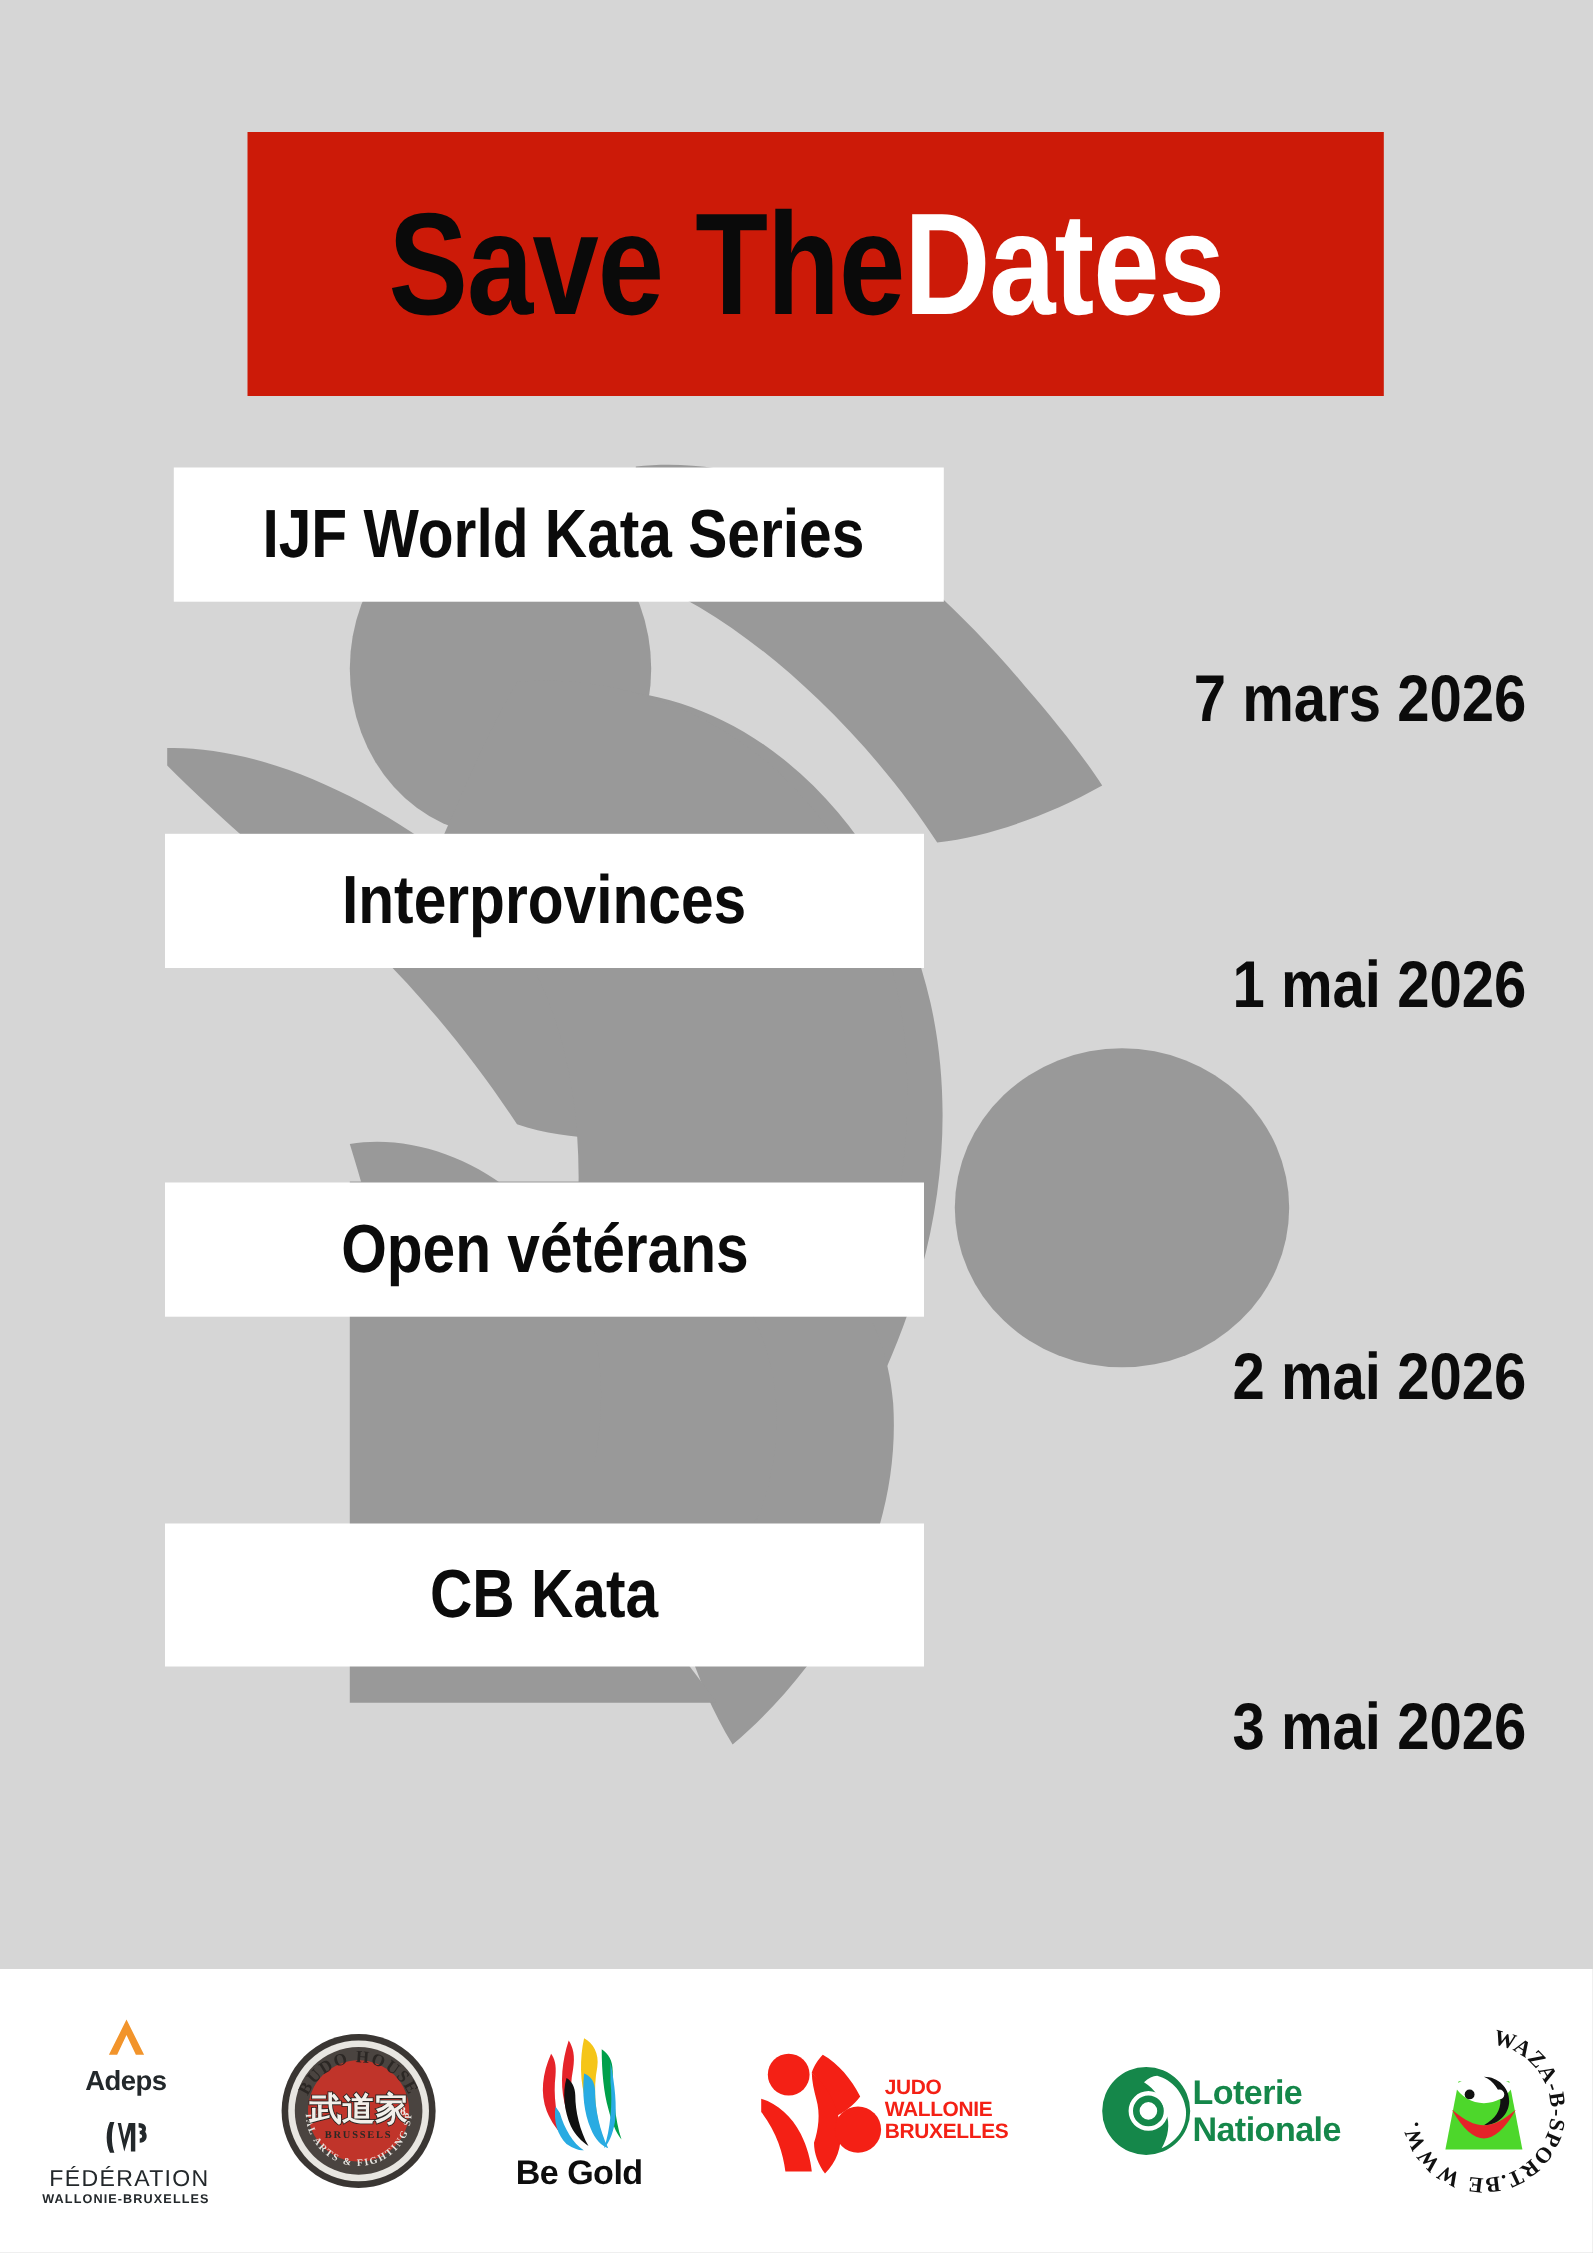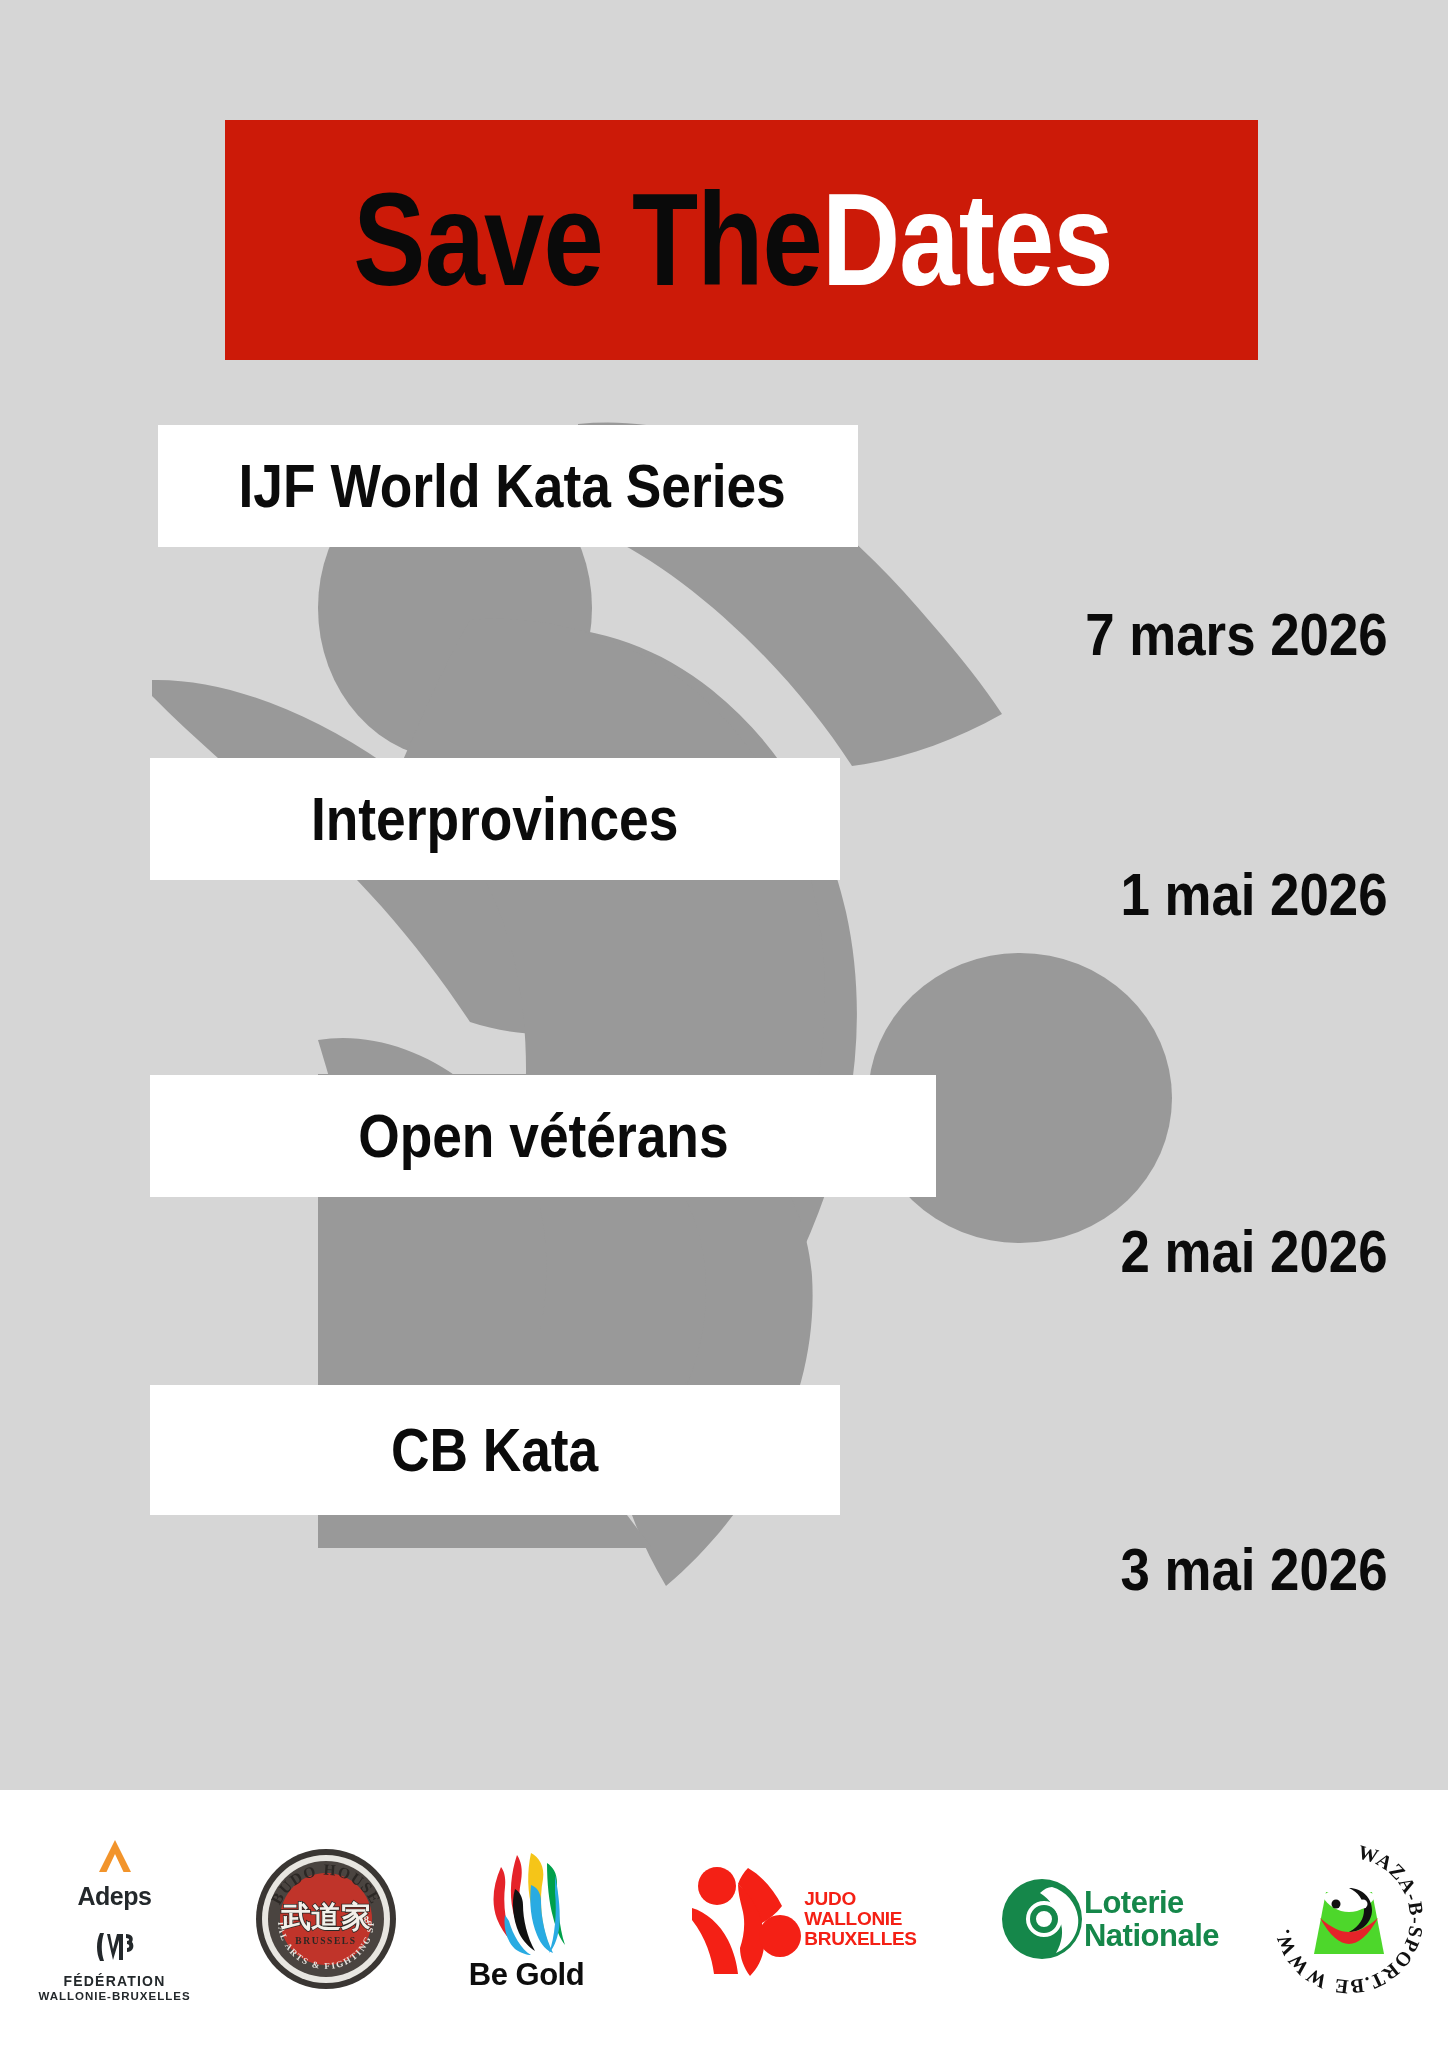--- a/index.html
+++ b/index.html
@@ -36,21 +36,21 @@
     display:flex;align-items:center;
     box-sizing:border-box;
   }
   .evt-label{
     font-size:62px;font-weight:bold;color:#0b0b0b;
     white-space:nowrap;line-height:1;
     transform:scaleX(.86);
   }
   #evt-0{left:158px;top:425px;width:700px;height:122px;justify-content:flex-start;padding-left:36px;}
   #evt-1{left:150px;top:758px;width:690px;height:122px;justify-content:center;}
-  #evt-2{left:150px;top:1075px;width:786px;height:122px;justify-content:center;}
+  #evt-2{left:150px;top:1075px;width:690px;height:122px;justify-content:center;}
   #evt-3{left:150px;top:1385px;width:690px;height:130px;justify-content:center;}
 
   
   .date-txt{
     position:absolute;right:60px;
     font-size:60px;font-weight:bold;color:#0b0b0b;
     white-space:nowrap;line-height:1;
     text-align:right;
     transform:scaleX(.88);transform-origin:right center;
   }
@@ -65,21 +65,21 @@
     background:#ffffff;
     display:flex;align-items:center;justify-content:space-around;
   }
   .logo{position:relative;display:flex;align-items:center;justify-content:center;flex:0 0 auto;}
 
   
   #logo-adeps{width:180px;height:150px;flex-direction:column;}
   #logo-adeps .row{display:flex;align-items:center;gap:6px;width:100%;justify-content:center;flex-direction:column;}
   #logo-adeps .rule{width:150px;height:2px;background:#2b2b2b;margin:8px 0;}
   .adeps-word{font-size:25px;font-weight:bold;color:#23282b;letter-spacing:-.5px;}
-  .fwb-word{font-size:14px;font-weight:bold;color:#23282b;letter-spacing:1.2px;line-height:1.15;text-align:center;}
+  .fwb-word{font-size:21px;font-weight:normal;color:#23282b;letter-spacing:1.2px;line-height:1.15;text-align:right;}
   .fwb-sub{font-size:11.5px;font-weight:bold;color:#23282b;letter-spacing:1px;}
 
   
   #logo-budo{width:144px;height:144px;}
 
   
   #logo-begold{width:160px;height:160px;flex-direction:column;}
   .begold-word{font-size:31px;font-weight:bold;color:#0d0d0d;letter-spacing:-.5px;margin-top:2px;}
 
   

